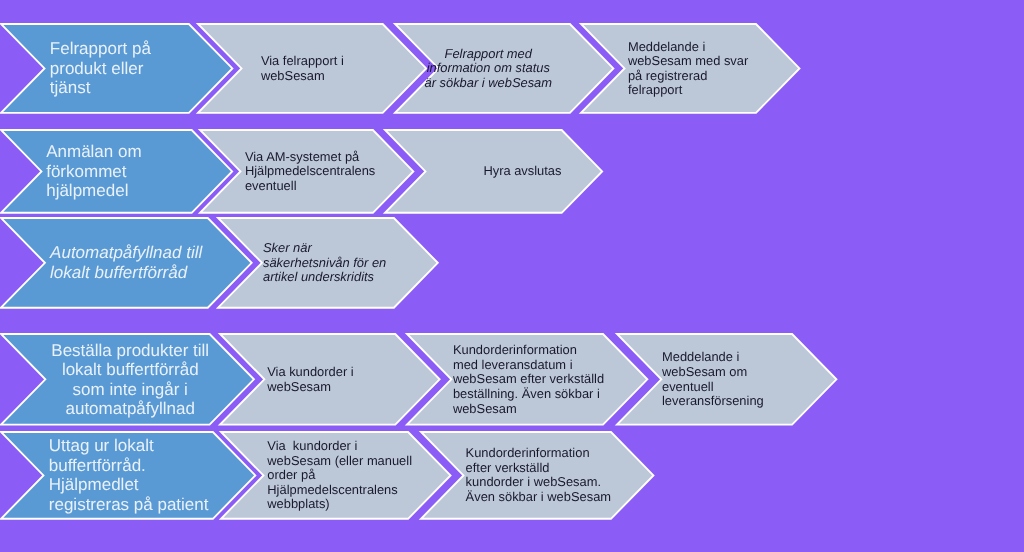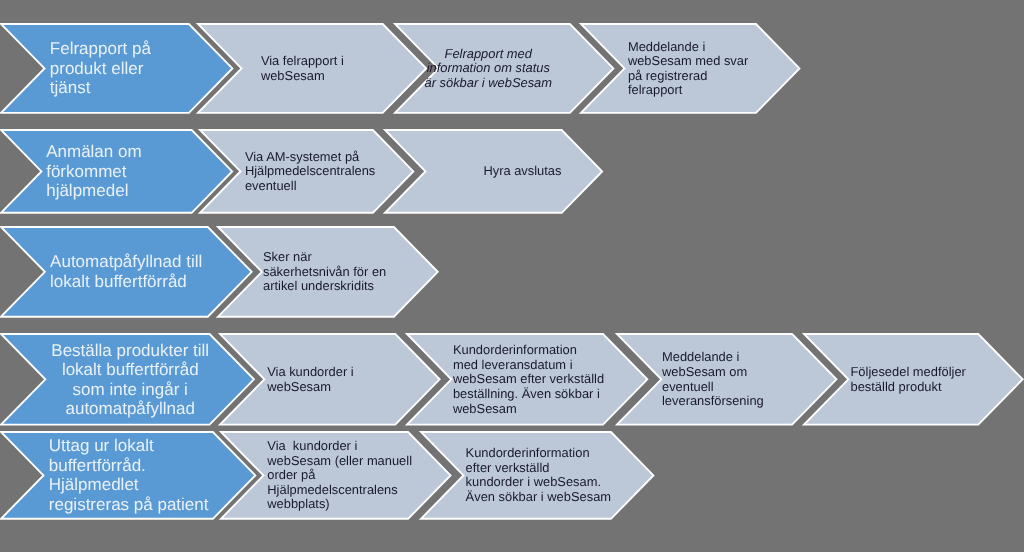--- a/index.html
+++ b/index.html
@@ -1,17 +1,17 @@
 <!DOCTYPE html>
 <html><head>
 <meta charset="utf-8">
 <title>webSesam process flow diagram</title>
 <style>
   html,body{margin:0;padding:0;background:#000;}
-  #page{position:relative;width:1024px;height:552px;background:#737373;overflow:hidden;
+  #page{position:relative;width:1024px;height:552px;background:#8b5cf6;overflow:hidden;
         font-family:"Liberation Sans",sans-serif;-webkit-font-smoothing:antialiased;
         text-rendering:geometricPrecision;}
   .row{position:absolute;left:0;width:1024px;}
   .step{position:absolute;top:0;}
   .step svg{display:block;overflow:visible;}
   .step-label{position:absolute;top:0;white-space:pre;display:flex;
               flex-direction:column;justify-content:center;}
   .step-label.primary{color:#E9F1F9;font-size:17px;line-height:19.5px;}
   .step-label.secondary{color:#19192B;font-size:12.9px;line-height:14.6px;}
   .step-label.center{text-align:center;}
@@ -72,21 +72,21 @@
 Hjälpmedelscentralens
 eventuell</div>
     </div>
     <div class="step" style="left:384.80px;width:217.15px;height:82.80px;">
       <svg width="217.15" height="82.80" viewBox="0 0 217.15 82.80">
           <path d="M0,0 L176.70,0 L217.15,41.40 L176.70,82.80 L0,82.80 L40.45,41.40 Z" fill="#BCC8D8" stroke="#FFFFFF" stroke-width="1.9"></path>
         </svg>
       <div class="step-label secondary center" style="left:42.35px;width:134.35px;height:82.80px;text-align:right;">Hyra avslutas</div>
     </div>
   </div>
-  <div class="row" style="top:227px;height:89.70px;">
+  <div class="row" style="top:218px;height:89.70px;font-style:italic;">
     <div class="step" style="left:1.00px;width:250.70px;height:89.70px;">
       <svg width="250.70" height="89.70" viewBox="0 0 250.70 89.70">
           <path d="M0,0 L206.80,0 L250.70,44.85 L206.80,89.70 L0,89.70 L43.90,44.85 Z" fill="#5999D4" stroke="#FFFFFF" stroke-width="1.9"></path>
         </svg>
       <div class="step-label primary left" style="left:49.10px;width:157.70px;height:89.70px;">Automatpåfyllnad till
 lokalt buffertförråd</div>
     </div>
     <div class="step" style="left:217.60px;width:219.80px;height:89.70px;">
       <svg width="219.80" height="89.70" viewBox="0 0 219.80 89.70">
           <path d="M0,0 L175.90,0 L219.80,44.85 L175.90,89.70 L0,89.70 L43.90,44.85 Z" fill="#BCC8D8" stroke="#FFFFFF" stroke-width="1.9"></path>
@@ -125,27 +125,20 @@
     </div>
     <div class="step" style="left:616.60px;width:219.45px;height:90.60px;">
       <svg width="219.45" height="90.60" viewBox="0 0 219.45 90.60">
           <path d="M0,0 L175.10,0 L219.45,45.30 L175.10,90.60 L0,90.60 L44.35,45.30 Z" fill="#BCC8D8" stroke="#FFFFFF" stroke-width="1.9"></path>
         </svg>
       <div class="step-label secondary left" style="left:45.40px;width:129.70px;height:90.60px;">Meddelande i
 webSesam om
 eventuell
 leveransförsening</div>
     </div>
-    <div class="step" style="left:804.20px;width:218.65px;height:90.60px;">
-      <svg width="218.65" height="90.60" viewBox="0 0 218.65 90.60">
-          <path d="M0,0 L174.30,0 L218.65,45.30 L174.30,90.60 L0,90.60 L44.35,45.30 Z" fill="#BCC8D8" stroke="#FFFFFF" stroke-width="1.9"></path>
-        </svg>
-      <div class="step-label secondary left" style="left:46.30px;width:128.00px;height:90.60px;">Följesedel medföljer
-beställd produkt</div>
-    </div>
   </div>
   <div class="row" style="top:432px;height:86.80px;">
     <div class="step" style="left:1.00px;width:254.35px;height:86.80px;">
       <svg width="254.35" height="86.80" viewBox="0 0 254.35 86.80">
           <path d="M0,0 L211.90,0 L254.35,43.40 L211.90,86.80 L0,86.80 L42.45,43.40 Z" fill="#5999D4" stroke="#FFFFFF" stroke-width="1.9"></path>
         </svg>
       <div class="step-label primary left" style="left:47.80px;width:164.10px;height:86.80px;">Uttag ur lokalt
 buffertförråd.
 Hjälpmedlet
 registreras på patient</div>

